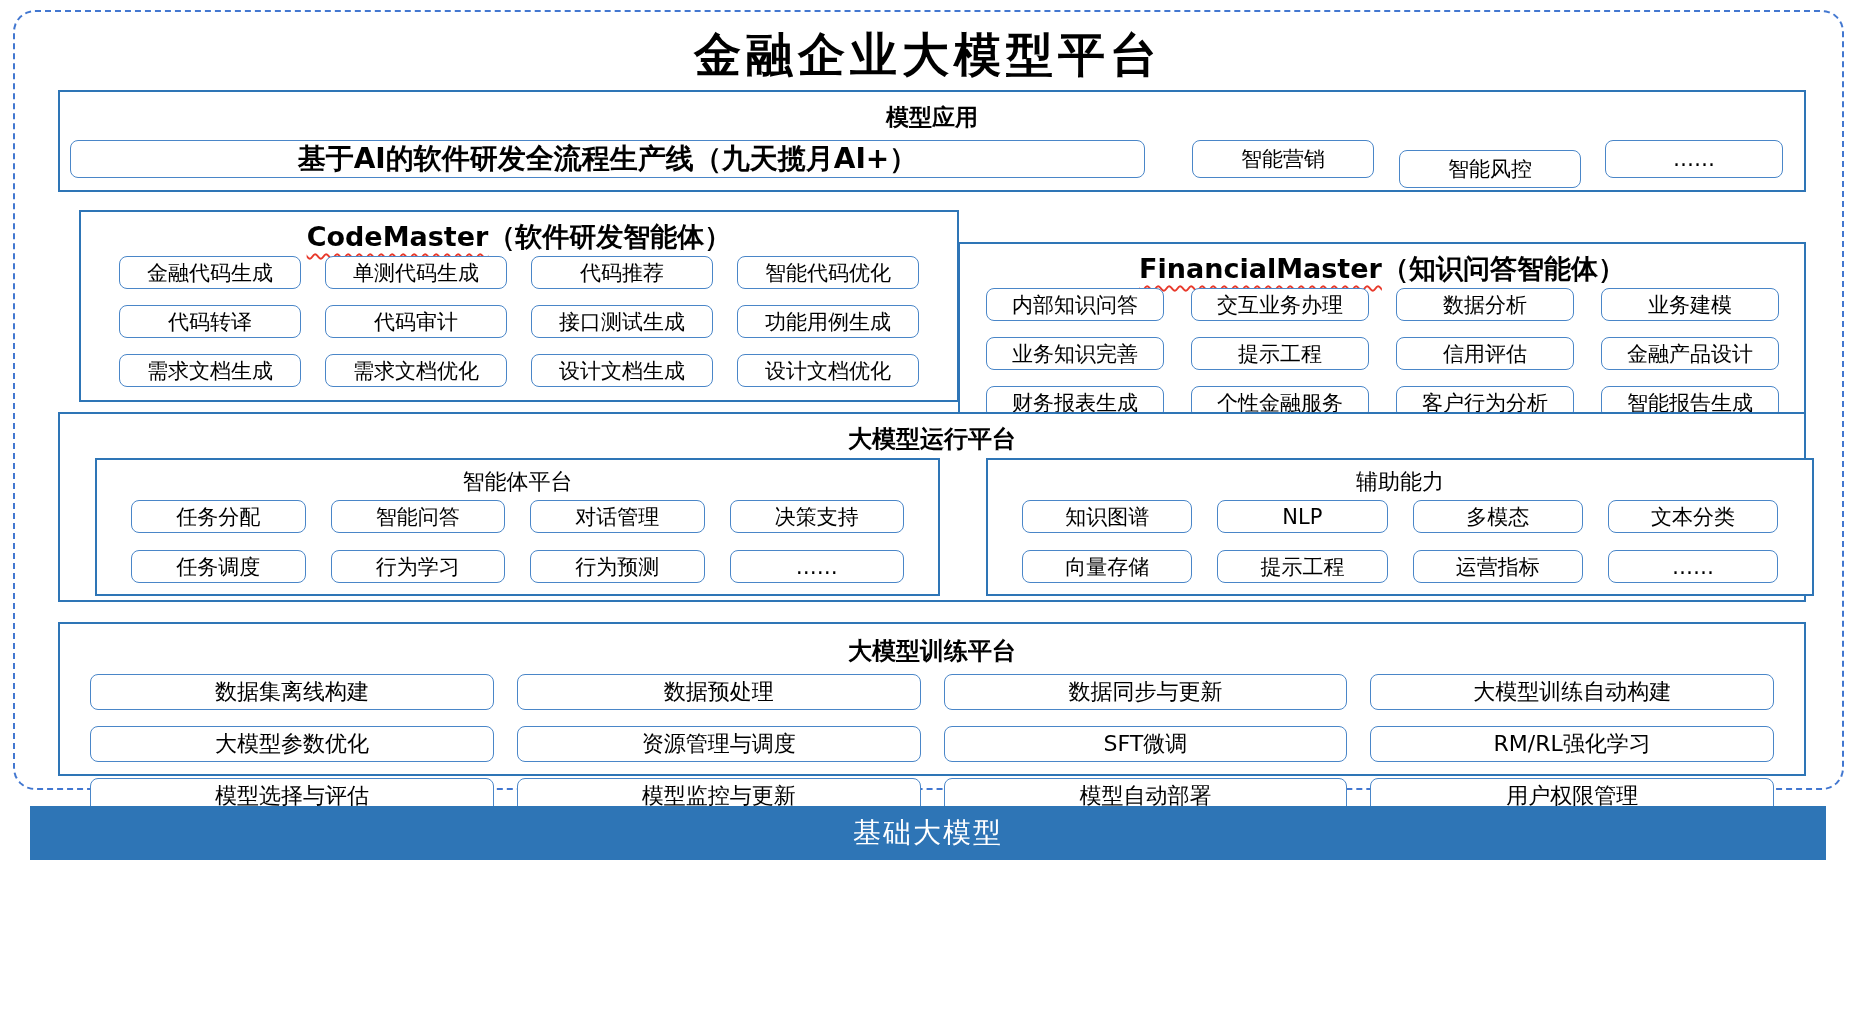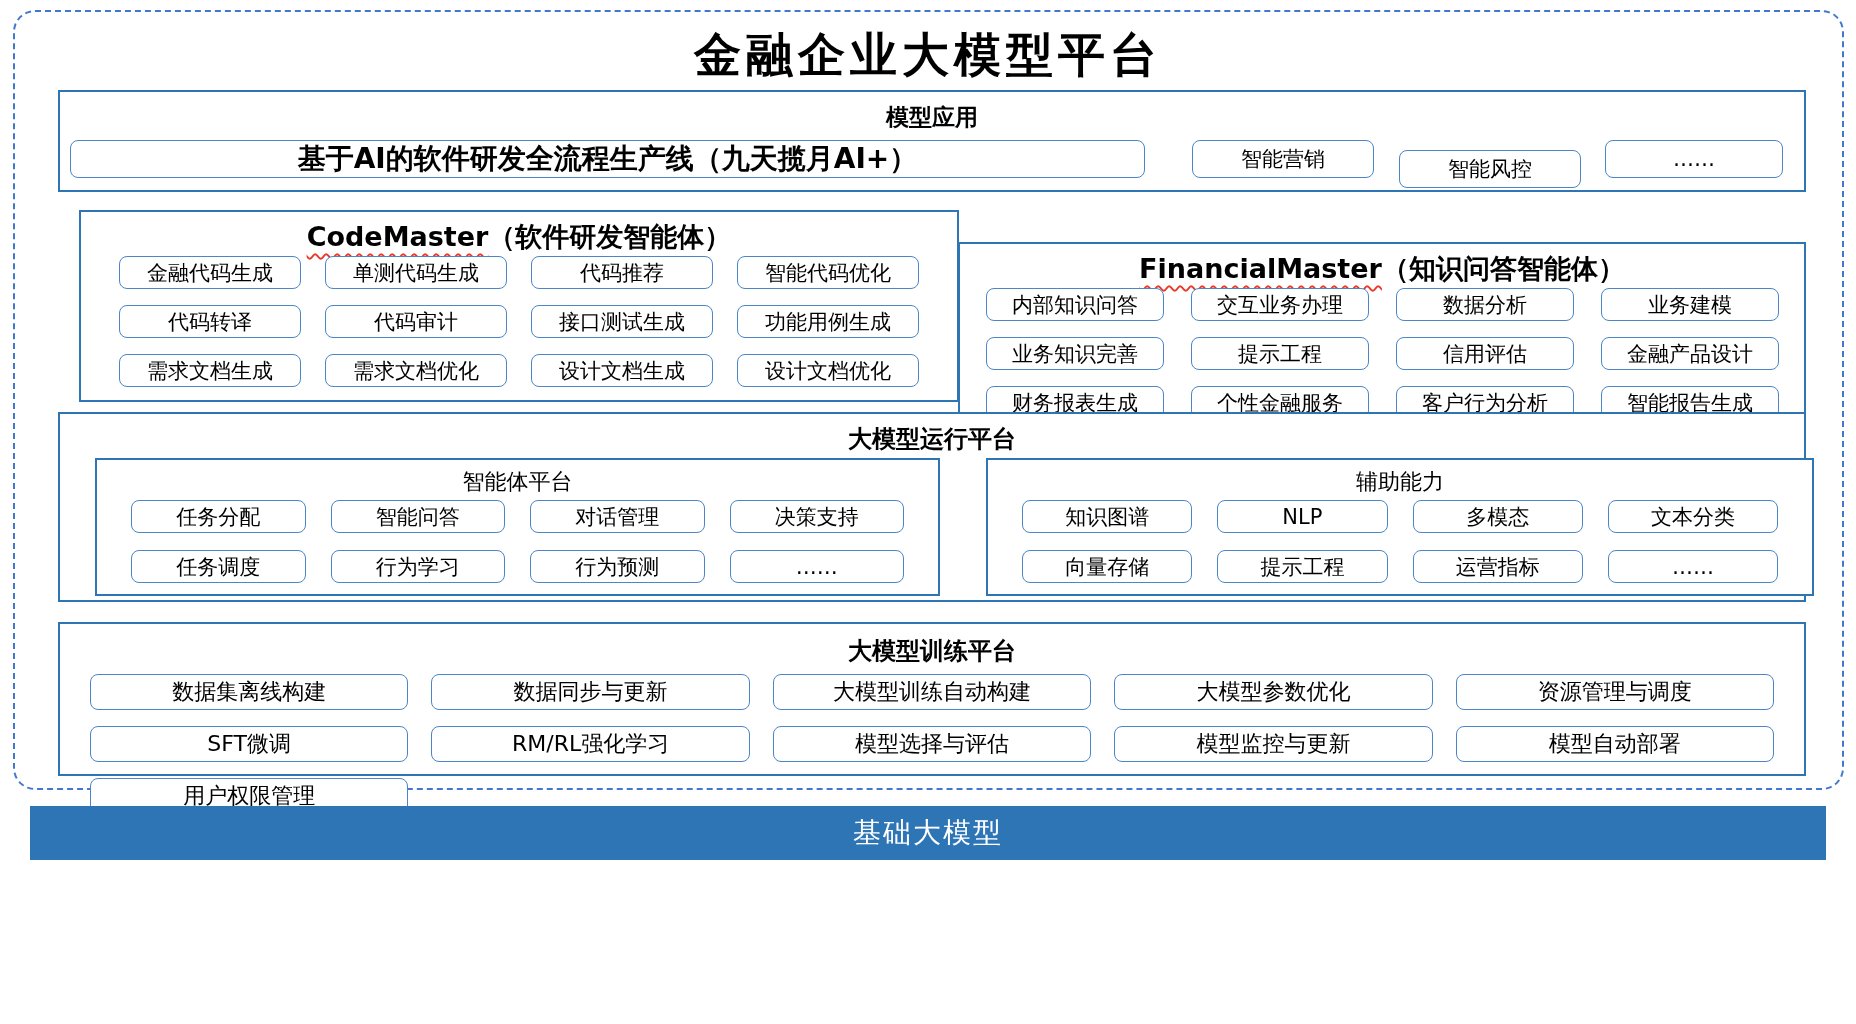--- a/index.html
+++ b/index.html
@@ -55,21 +55,21 @@
   #box-aux   { left:900px; width:828px;margin-left:26px; }
   .sub-title { position:absolute; top:7px; left:0; width:100%; text-align:center;
     font-size:22px; font-weight:400; }
   .grid4x2 { position:absolute; top:40px; left:34px; right:34px; display:grid;
     grid-template-columns:repeat(4,1fr); column-gap:25px; row-gap:17px; }
 
   
   #sec-train { left:58px; top:622px; width:1748px; height:154px; }
   #sec-train .sec-header { top:11px; font-size:24px; }
   .grid6x2 { position:absolute; top:50px; left:30px; right:30px; display:grid;
-    grid-template-columns:repeat(5,1fr); column-gap:23px; row-gap:16px; }
+    grid-template-columns:repeat(4,1fr); column-gap:23px; row-gap:16px; }
   .grid6x2 .btn { position:relative; height:36px; font-size:22px; }
 
   
   #foundation-bar { position:absolute; left:30px; top:806px; width:1796px; height:54px;
     background:#2e75b6; color:#fff; display:flex; align-items:center; justify-content:center;
     font-size:28px; letter-spacing:2px; }
 </style>
 </head>
 <body>
 
@@ -152,20 +152,21 @@
         <div class="btn">运营指标</div>
         <div class="btn">……</div>
       </div>
     </div>
   </div>
 
   <div class="sec" id="sec-train">
     <div class="sec-header">大模型训练平台</div>
     <div class="grid6x2">
       <div class="btn">数据集离线构建</div>
+      <div class="btn">数据预处理</div>
       <div class="btn">数据同步与更新</div>
       <div class="btn">大模型训练自动构建</div>
       <div class="btn">大模型参数优化</div>
       <div class="btn">资源管理与调度</div>
       <div class="btn">SFT微调</div>
       <div class="btn">RM/RL强化学习</div>
       <div class="btn">模型选择与评估</div>
       <div class="btn">模型监控与更新</div>
       <div class="btn">模型自动部署</div>
       <div class="btn">用户权限管理</div>

